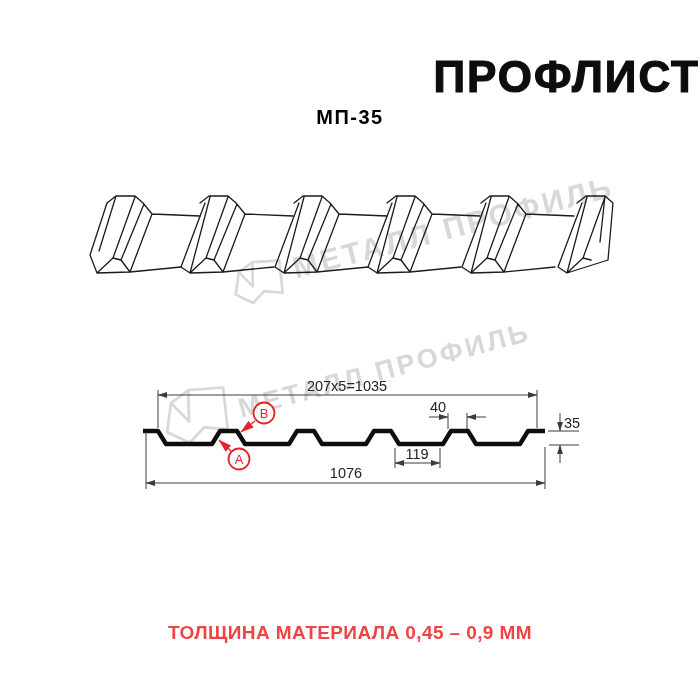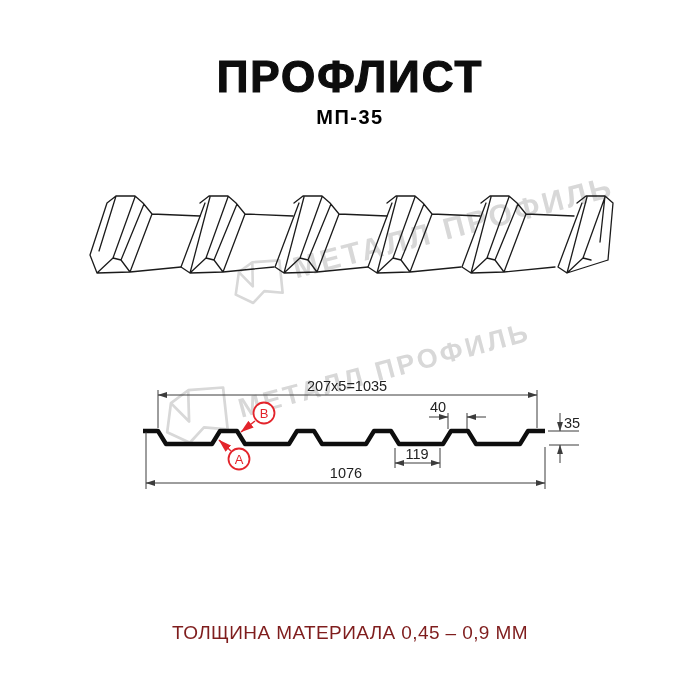--- a/index.html
+++ b/index.html
@@ -1,31 +1,31 @@
 <!DOCTYPE html>
 <html><head>
 <meta charset="utf-8">
 <style>
   html,body{margin:0;padding:0;}
   body{
     width:700px;height:700px;position:relative;background:#ffffff;
     font-family:"Liberation Sans", sans-serif;overflow:hidden;
   }
   .title{
-    position:absolute;left:0;top:52px;width:700px;text-align:center;
+    position:absolute;left:0;top:52px;width:700px;text-align:right;
     font-size:44px;font-weight:900;letter-spacing:2px;color:#0d0d0d;
     -webkit-text-stroke:1.2px #0d0d0d;
   }
   .subtitle{
     position:absolute;left:0;top:106px;width:700px;text-align:center;
     font-size:20px;font-weight:700;letter-spacing:1.5px;color:#000000;
   }
   .footer-note{
     position:absolute;left:0;top:622px;width:700px;text-align:center;
-    font-size:19px;font-weight:400;letter-spacing:0.4px;color:#7f1d1d;
+    font-size:19px;font-weight:700;letter-spacing:0.4px;color:#ef4444;
   }
   svg{position:absolute;overflow:visible;}
   #persp{left:70px;top:180px;}
   #section{left:125px;top:340px;}
   .sheetline{stroke:#1b1b1b;stroke-width:1.3;fill:none;stroke-linejoin:round;stroke-linecap:round;}
   .wm-text{font-family:"Liberation Sans",sans-serif;font-weight:700;letter-spacing:3px;}
   .profile{stroke:#0e0e0e;stroke-width:4.3;fill:none;stroke-linejoin:round;stroke-linecap:butt;}
   .dim{stroke:#3c3c3c;stroke-width:1;fill:none;}
   .dimtext{font-size:14.5px;fill:#222;font-family:"Liberation Sans",sans-serif;}
   .red-line{stroke-width:1.5;fill:none;}

